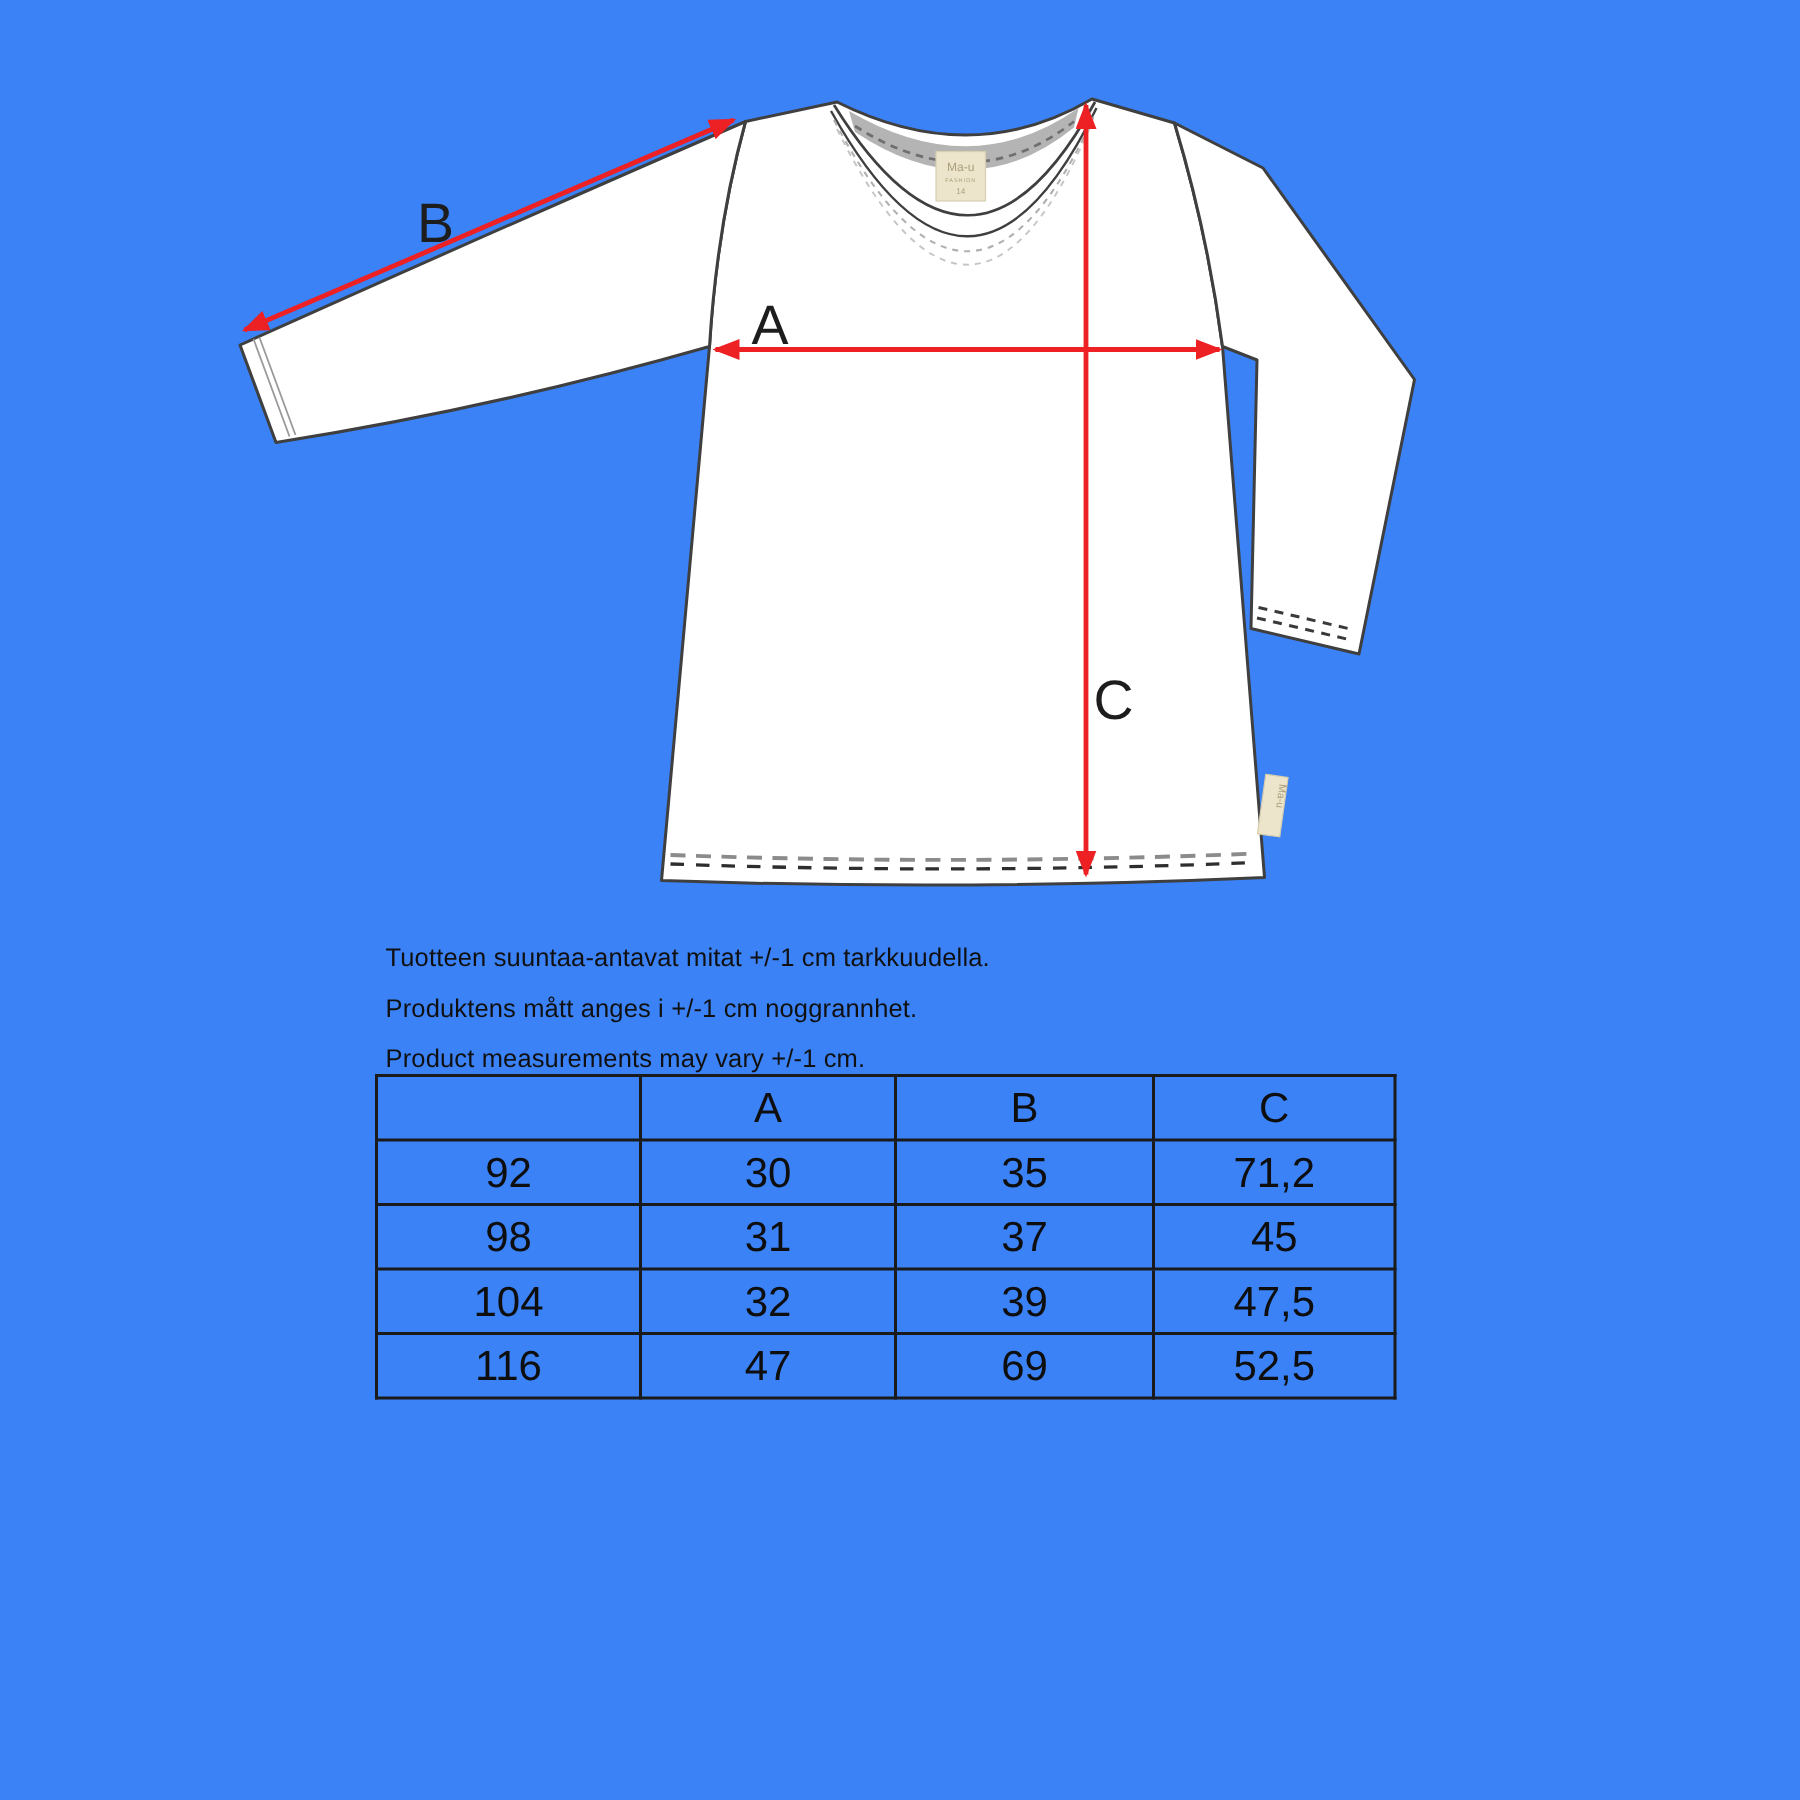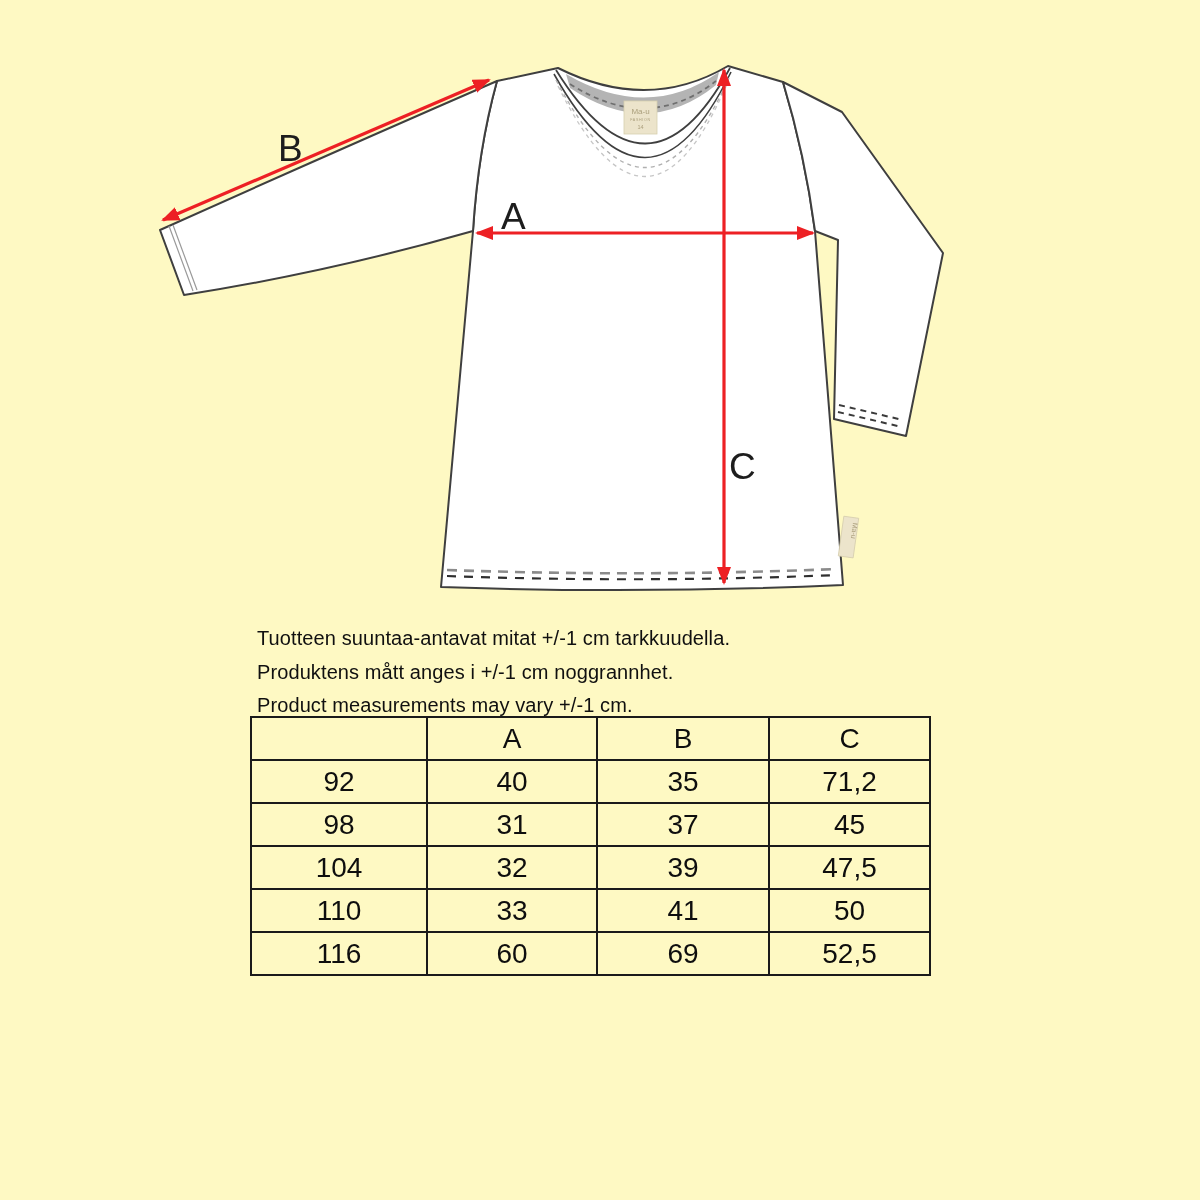--- a/index.html
+++ b/index.html
@@ -1,19 +1,19 @@
 <!DOCTYPE html>
 <html><head>
 <meta charset="utf-8">
 <style>
   html,body{margin:0;padding:0;background:#ffffff;}
-  .canvas{position:relative;width:1200px;height:1200px;background:#fef9c3;overflow:hidden;
+  .canvas{position:relative;width:1200px;height:1200px;background:#3b82f6;overflow:hidden;
           font-family:"Liberation Sans",sans-serif;color:#111;}
   .diagram{position:absolute;left:0;top:0;}
-  .notes{position:absolute;left:257px;top:622px;font-size:20px;line-height:33.5px;
+  .notes{position:absolute;left:257px;top:622px;font-size:17px;line-height:33.5px;
          color:#101010;letter-spacing:0.1px;white-space:nowrap;}
   .size-table{position:absolute;left:250px;top:716px;border-collapse:collapse;table-layout:fixed;}
   .size-table td,.size-table th{border:2px solid #1a1a1a;height:41px;text-align:center;
          vertical-align:middle;font-size:28px;font-weight:400;color:#0e0e0e;padding:0;}
   .dim-label{font-family:"Liberation Sans",sans-serif;font-size:37px;fill:#1d1d1d;}
   .tag-text{font-family:"Liberation Sans",sans-serif;fill:#ab9f7c;}
 </style>
 </head>
 <body>
 
@@ -82,44 +82,38 @@
     </colgroup>
     <tbody>
       <tr>
         <td></td>
         <td>A</td>
         <td>B</td>
         <td>C</td>
       </tr>
       <tr>
         <td>92</td>
-        <td>40</td>
+        <td>30</td>
         <td>35</td>
         <td>71,2</td>
       </tr>
       <tr>
         <td>98</td>
         <td>31</td>
         <td>37</td>
         <td>45</td>
       </tr>
       <tr>
         <td>104</td>
         <td>32</td>
         <td>39</td>
         <td>47,5</td>
       </tr>
       <tr>
-        <td>110</td>
-        <td>33</td>
-        <td>41</td>
-        <td>50</td>
-      </tr>
-      <tr>
         <td>116</td>
-        <td>60</td>
+        <td>47</td>
         <td>69</td>
         <td>52,5</td>
       </tr>
     </tbody>
   </table>
 
 </div>
 
 </body></html>

